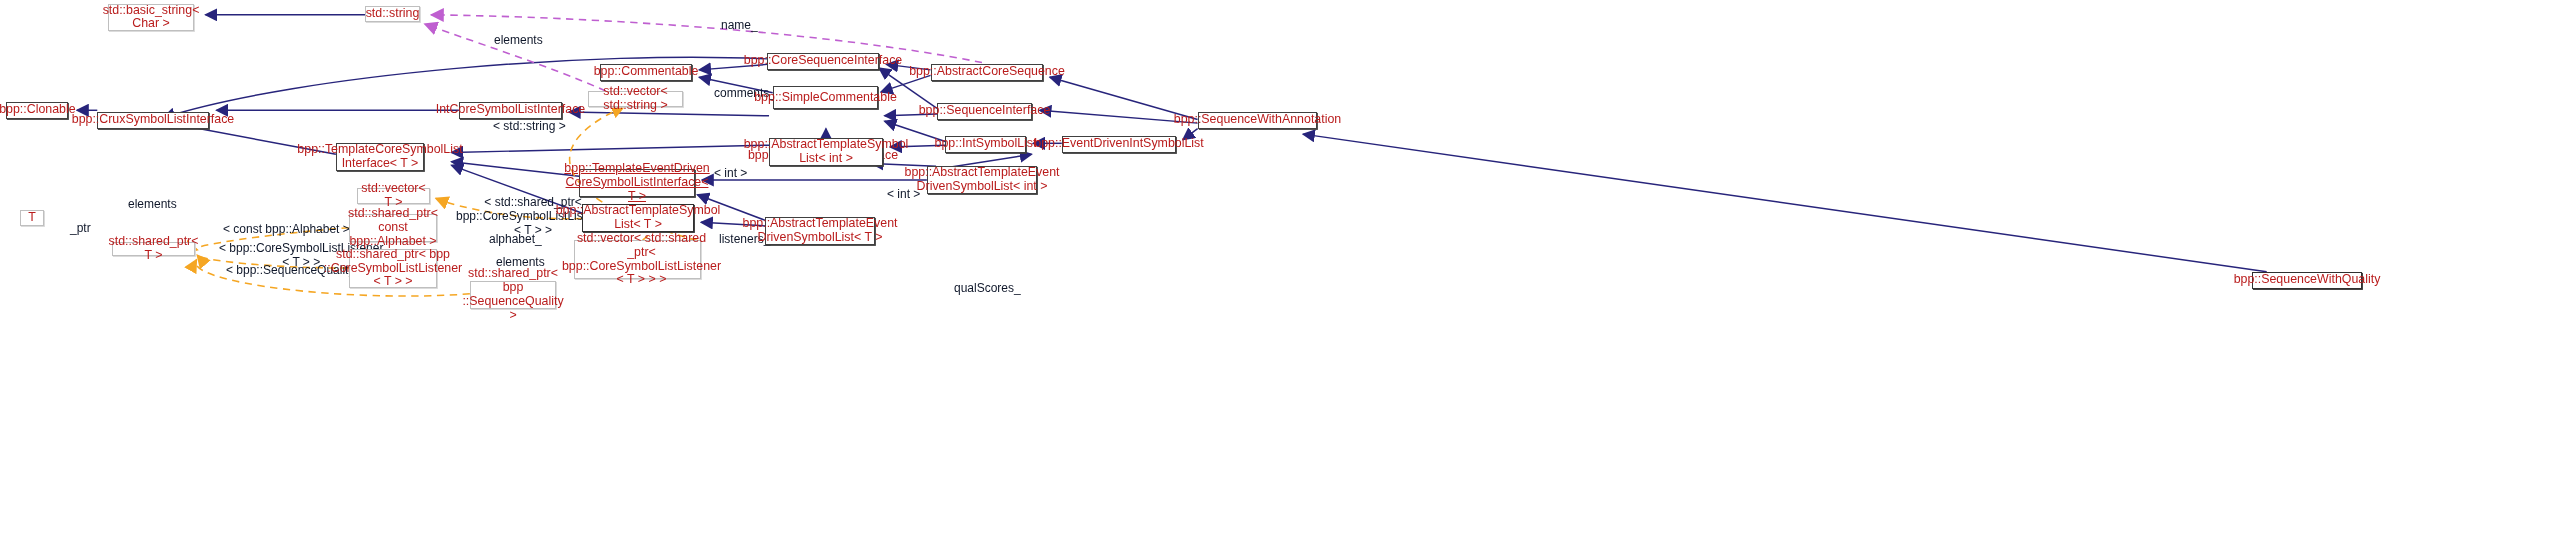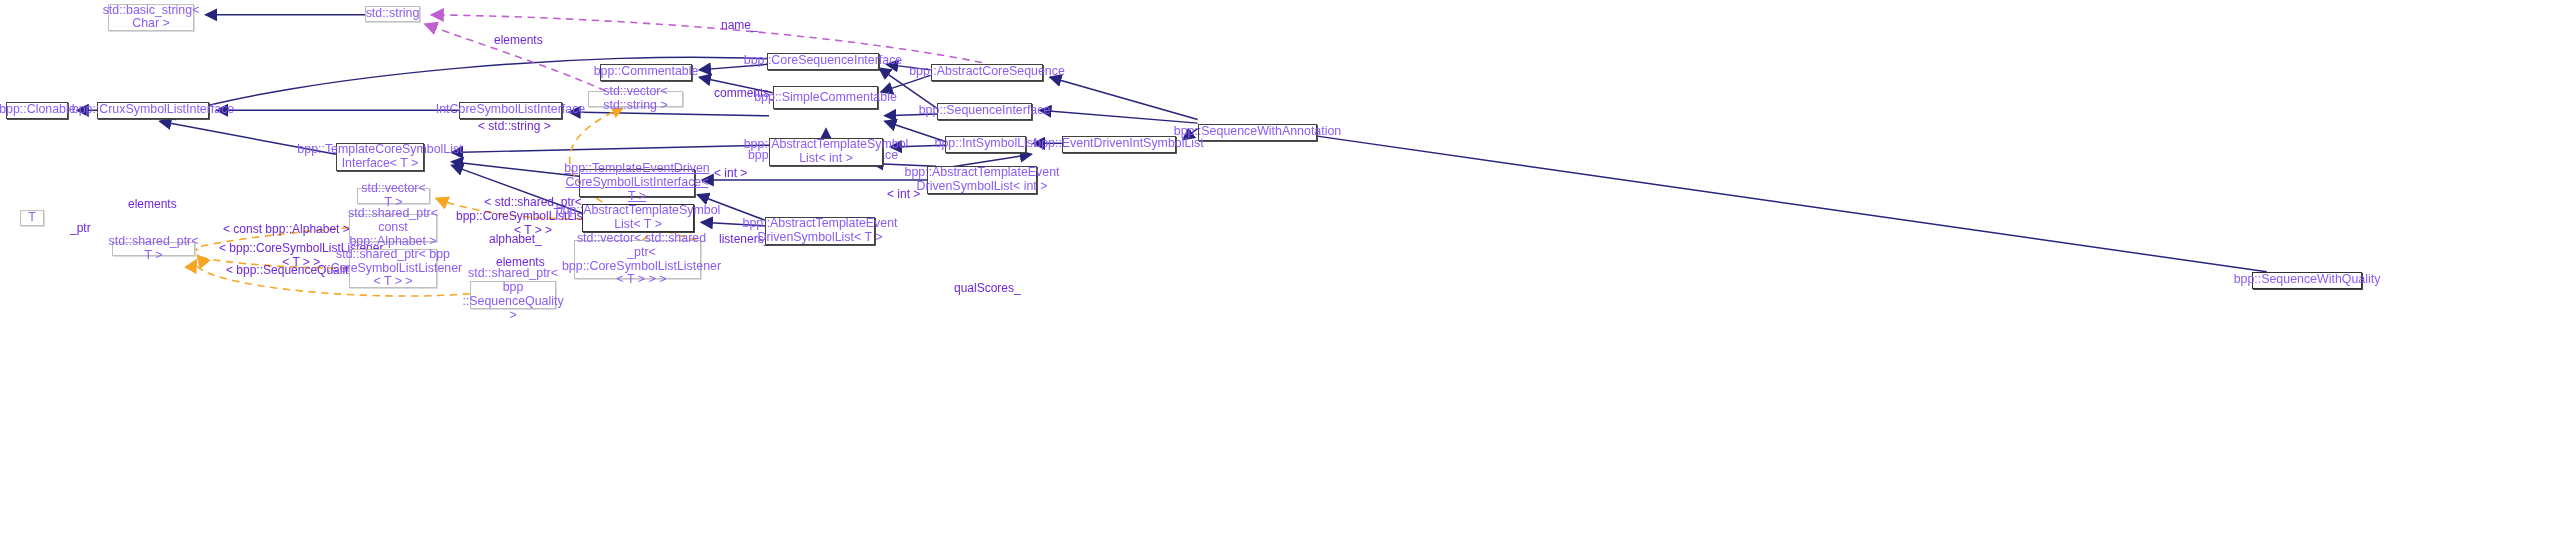--- a/index.html
+++ b/index.html
@@ -14,21 +14,21 @@
   svg.edges{position:absolute;left:0;top:0;width:2576px;height:550px;pointer-events:none;}
 
   
   .node{
     position:absolute;
     box-sizing:border-box;
     display:flex;
     align-items:center;
     justify-content:center;
     text-align:center;
-    color:#8b5cf6;
+    color:#b91c1c;
     background:#ffffff;
     line-height:1.12;
     white-space:pre-line;
     z-index:5;
   }
   
   .n-class{
     border:0.9px solid #404040;
     box-shadow:0.9px 0.9px 0 0 #404040;
     font-size:12.4px;
@@ -43,21 +43,21 @@
   .n-current{
     border:1.8px solid #303030;
     box-shadow:0.9px 0.9px 0 0 #303030;
     font-size:12.4px;
   }
 
   
   .elabel{
     position:absolute;
     font-size:12px;
-    color:#6d28d9;
+    color:#0f172a;
     white-space:pre-line;
     text-align:center;
     line-height:1.15;
     z-index:4;
   }
 </style>
 </head>
 <body>
 
 <div id="canvas">
@@ -173,25 +173,25 @@
 
   <div class="node n-ext" style="left:108px;top:3.7px;width:86px;height:27.5px;">std::basic_string&lt;
 Char &gt;</div>
   <div class="node n-ext" style="left:365px;top:6.4px;width:55px;height:15.6px;">std::string</div>
   <div class="node n-class" style="left:600px;top:64px;width:92px;height:16.5px;">bpp::Commentable</div>
   <div class="node n-class" style="left:767px;top:53px;width:112px;height:16.5px;">bpp::CoreSequenceInterface</div>
   <div class="node n-class" style="left:931px;top:64px;width:112px;height:16.5px;">bpp::AbstractCoreSequence</div>
   <div class="node n-class" style="left:773px;top:86px;width:105px;height:23px;">bpp::SimpleCommentable</div>
   <div class="node n-ext" style="left:588px;top:91px;width:95px;height:15.6px;">std::vector&lt; std::string &gt;</div>
   <div class="node n-class" style="left:6.4px;top:102px;width:62px;height:16.5px;">bpp::Clonable</div>
-  <div class="node n-class" style="left:97px;top:102px;width:112px;height:16.5px;text-align:right;">bpp::CruxSymbolListInterface</div>
+  <div class="node n-class" style="left:97px;top:112px;width:112px;height:16.5px;text-align:right;">bpp::CruxSymbolListInterface</div>
   <div class="node n-class" style="left:459px;top:102px;width:103px;height:16.5px;">IntCoreSymbolListInterface</div>
   <div class="node n-class" style="left:769px;top:110px;width:108px;height:16.5px;margin-top:38px;">bpp::IntSymbolListInterface</div>
   <div class="node n-class" style="left:937px;top:103px;width:95px;height:16.5px;">bpp::SequenceInterface</div>
-  <div class="node n-class" style="left:1198px;top:124px;width:119px;height:16.5px;">bpp::SequenceWithAnnotation</div>
+  <div class="node n-class" style="left:1198px;top:112px;width:119px;height:16.5px;">bpp::SequenceWithAnnotation</div>
   <div class="node n-class" style="left:336px;top:143px;width:88px;height:27.5px;">bpp::TemplateCoreSymbolList
 Interface&lt; T &gt;</div>
   <div class="node n-class" style="left:769px;top:138px;width:114px;height:27.5px;">bpp::AbstractTemplateSymbol
 List&lt; int &gt;</div>
   <div class="node n-class" style="left:945px;top:136px;width:81px;height:16.5px;">bpp::IntSymbolList</div>
   <div class="node n-class" style="left:1062px;top:136px;width:114px;height:16.5px;">bpp::EventDrivenIntSymbolList</div>
   <div class="node n-class" style="left:579px;top:169px;width:116px;height:27.5px;text-decoration:underline;">bpp::TemplateEventDriven
 CoreSymbolListInterface&lt; T &gt;</div>
   <div class="node n-class" style="left:927px;top:166px;width:110px;height:27.5px;">bpp::AbstractTemplateEvent
 DrivenSymbolList&lt; int &gt;</div>
@@ -210,21 +210,21 @@
   <div class="node n-ext" style="left:349px;top:249px;width:88px;height:39px;">std::shared_ptr&lt; bpp
 ::CoreSymbolListListener
 &lt; T &gt; &gt;</div>
   <div class="node n-ext" style="left:470px;top:281px;width:86px;height:27.5px;">std::shared_ptr&lt; bpp
 ::SequenceQuality &gt;</div>
   <div class="node n-current" style="left:2252px;top:272px;width:110px;height:16.5px;">bpp::SequenceWithQuality</div>
 
   <div class="elabel" style="left:721px;top:19px;">name_</div>
   <div class="elabel" style="left:494px;top:34px;">elements</div>
   <div class="elabel" style="left:714px;top:87px;">comments_</div>
-  <div class="elabel" style="left:478px;top:120px;">&lt; std::string &gt;</div>
+  <div class="elabel" style="left:493px;top:120px;">&lt; std::string &gt;</div>
   <div class="elabel" style="left:714px;top:167px;">&lt; int &gt;</div>
   <div class="elabel" style="left:887px;top:188px;">&lt; int &gt;</div>
   <div class="elabel" style="left:128px;top:198px;">elements</div>
   <div class="elabel" style="left:456px;top:196px;">&lt; std::shared_ptr&lt;
 bpp::CoreSymbolListListener
 &lt; T &gt; &gt;</div>
   <div class="elabel" style="left:70px;top:222px;">_ptr</div>
   <div class="elabel" style="left:223px;top:223px;">&lt; const bpp::Alphabet &gt;</div>
   <div class="elabel" style="left:489px;top:233px;">alphabet_</div>
   <div class="elabel" style="left:719px;top:233px;">listeners_</div>

